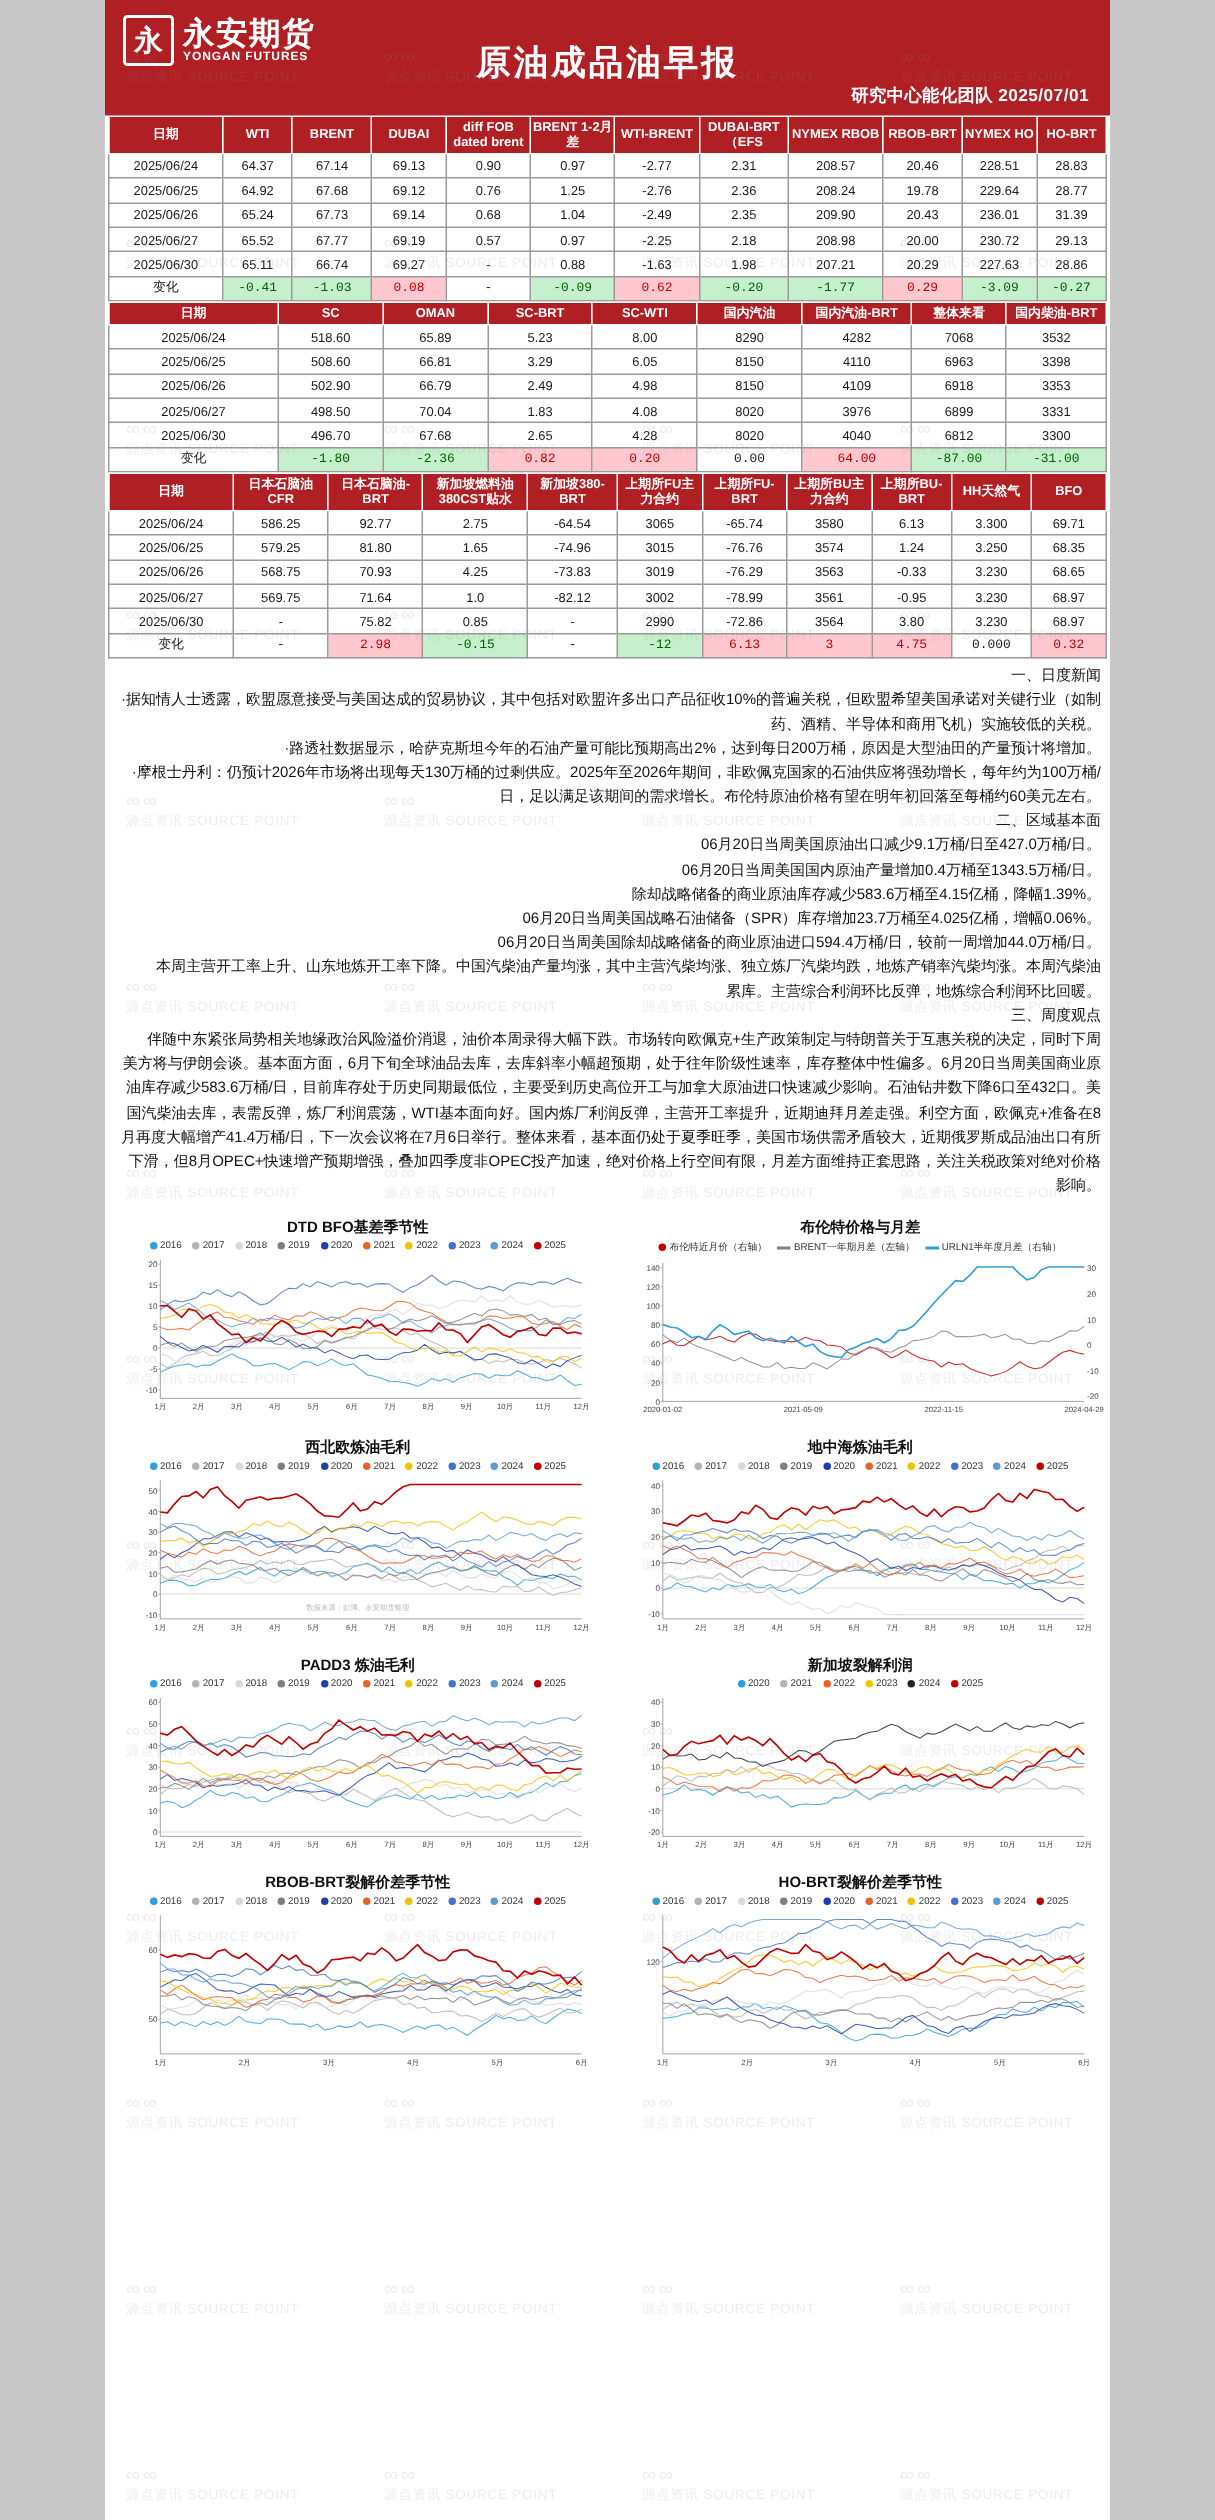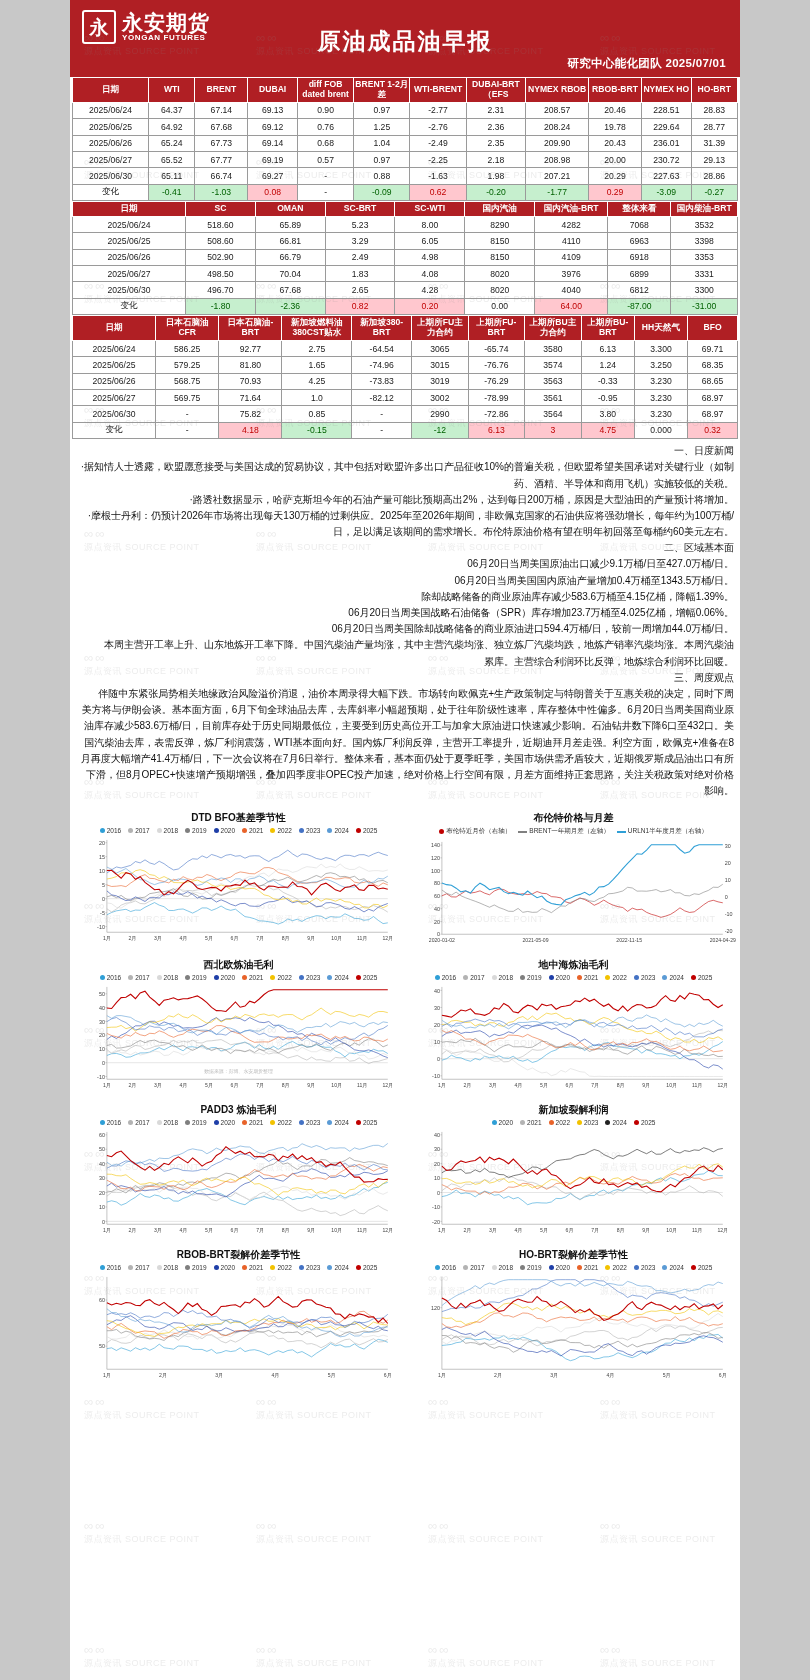--- a/index.html
+++ b/index.html
@@ -56,21 +56,21 @@
   .tbl th{
     background:#b01f24; color:#fff; font-weight:700;
     border:1px solid #ffffff; padding:2px 1px; line-height:1.15;
     text-align:center; vertical-align:middle;
   }
   .tbl td{
     border:1px solid #9a9a9a; padding:1.2px 2px; text-align:center;
     background:#fff; height:13px;
   }
   .tbl td.first{ text-align:center; }
-  .chg td{ font-weight:400; }
+  .chg td{ font-weight:400;font-family:Liberation Mono, monospace; }
   .up{ background:#ffc7ce !important; color:#c00000 !important; }
   .dn{ background:#c6efce !important; color:#006100 !important; }
   .flat{ background:#fff !important; color:#1a1a1a !important; }
   .tblwrap{ padding:0 2px; }
 
   
   .txt{ padding:4px 6px 2px 6px; font-size:10px; line-height:1.62; color:#111;
         font-family:"Liberation Sans","DejaVu Sans",sans-serif;}
   .txt p{margin:0;text-align:right;}
   .sec{ margin-top:1px; }
@@ -415,21 +415,21 @@
             <td>2990</td>
             <td>-72.86</td>
             <td>3564</td>
             <td>3.80</td>
             <td>3.230</td>
             <td>68.97</td>
           </tr>
           <tr class="chg">
             <td class="first">变化</td>
             <td class="flat">-</td>
-            <td class="up">4.18</td>
+            <td class="up">2.98</td>
             <td class="dn">-0.15</td>
             <td class="flat">-</td>
             <td class="dn">-12</td>
             <td class="up">6.13</td>
             <td class="up">3</td>
             <td class="up">4.75</td>
             <td class="flat">0.000</td>
             <td class="up">0.32</td>
           </tr>
         </tbody>

